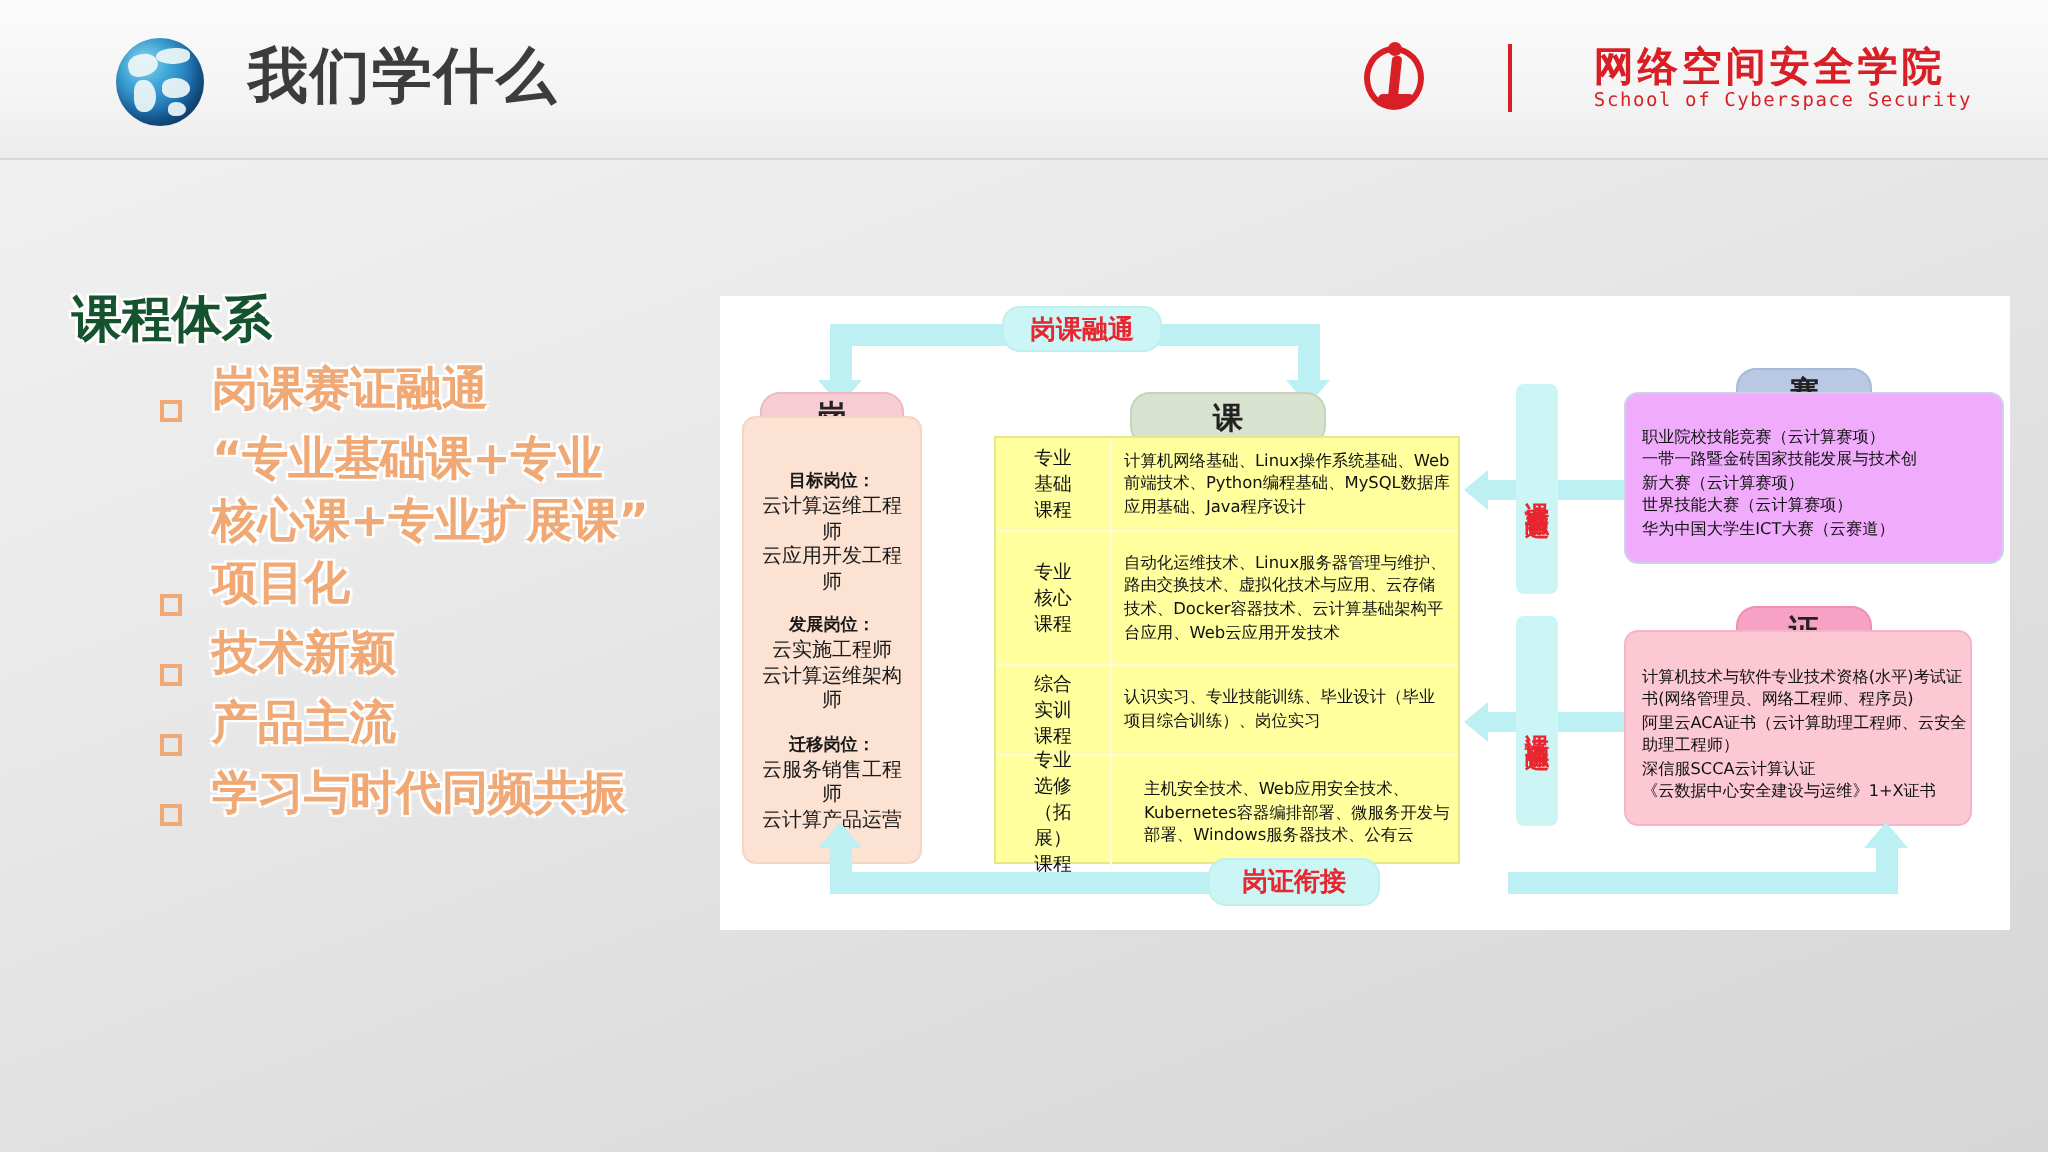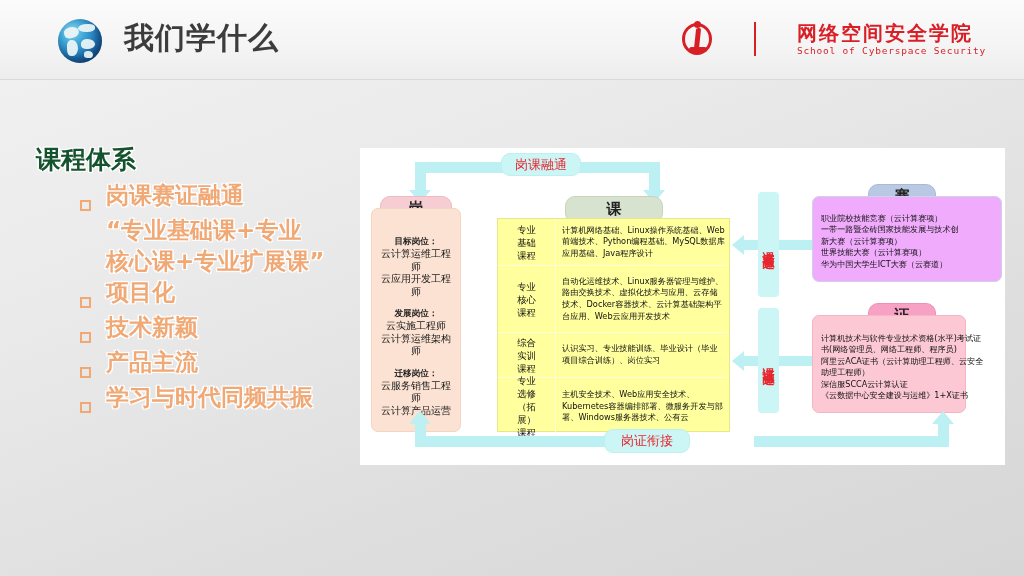--- a/index.html
+++ b/index.html
@@ -93,21 +93,21 @@
   }
   #diagram .inner{position:absolute;inset:0;}
 
   
   .pill{
     position:absolute;display:flex;align-items:center;justify-content:center;
     border-radius:9px;font-family:"DejaVu Sans",sans-serif;
     box-sizing:border-box;
   }
   .pill-cyan{
-    background:#ccf6f5;color:#e8262f;font-weight:normal;font-size:13px;
+    background:#ccf6f5;color:#e8262f;font-weight:bold;font-size:13px;
     border:1px solid #bff0ef;
   }
 
   
   .arrow-cyan{position:absolute;background:#bdf0f2;}
   .ah{height:11px;}
   .av{width:11px;}
   .tri-down{
     position:absolute;width:0;height:0;border-left:11px solid transparent;
     border-right:11px solid transparent;border-top:13px solid #bdf0f2;
@@ -154,21 +154,21 @@
   #gang-body .gh{font-weight:bold;font-size:8.6px;line-height:13px;}
   #gang-body .gl{font-size:10px;line-height:12.5px;}
 
   
   #ke-table{
     position:absolute;left:137px;top:70px;width:233px;height:214px;
     background:#ffff9e;border:1px solid #e6e68a;box-sizing:border-box;
     display:flex;flex-direction:column;
   }
   .krow{display:flex;flex:0 0 auto;border-bottom:1px solid #fdfdd8;}
-  .krow:last-child{border-bottom:none;}
+  .krow:last-child{border-bottom:none;gap:10px;}
   .kcell-label{
     flex:0 0 58px;display:flex;align-items:center;justify-content:center;
     font-size:9.4px;line-height:13px;color:#111;text-align:center;padding:2px 15px;
     font-family:"DejaVu Sans",sans-serif;box-sizing:border-box;
     border-right:1px solid #fdfdd8;
   }
   .kcell-text{
     flex:1 1 auto;display:flex;align-items:center;
     font-size:8.2px;line-height:11.6px;color:#111;padding:4px 4px 4px 6px;
     font-family:"DejaVu Sans",sans-serif;box-sizing:border-box;
@@ -325,21 +325,21 @@
     <div class="rbody" style="padding-top:16px;">
       <div>职业院校技能竞赛（云计算赛项）</div>
       <div>一带一路暨金砖国家技能发展与技术创</div>
       <div>新大赛（云计算赛项）</div>
       <div>世界技能大赛（云计算赛项）</div>
       <div>华为中国大学生ICT大赛（云赛道）</div>
     </div>
   </div>
 
   <div class="tab tab-zheng" style="left:508px;top:155px;width:68px;height:25px;">证</div>
-  <div class="box box-zheng" style="left:452px;top:167px;width:154px;height:98px;">
+  <div class="box box-zheng" style="left:452px;top:167px;width:174px;height:98px;">
     <div class="rbody" style="padding-top:17px;">
       <div>计算机技术与软件专业技术资格(水平)考试证</div>
       <div>书(网络管理员、网络工程师、程序员)</div>
       <div>阿里云ACA证书（云计算助理工程师、云安全</div>
       <div>助理工程师）</div>
       <div>深信服SCCA云计算认证</div>
       <div>《云数据中心安全建设与运维》1+X证书</div>
     </div>
   </div>
 

